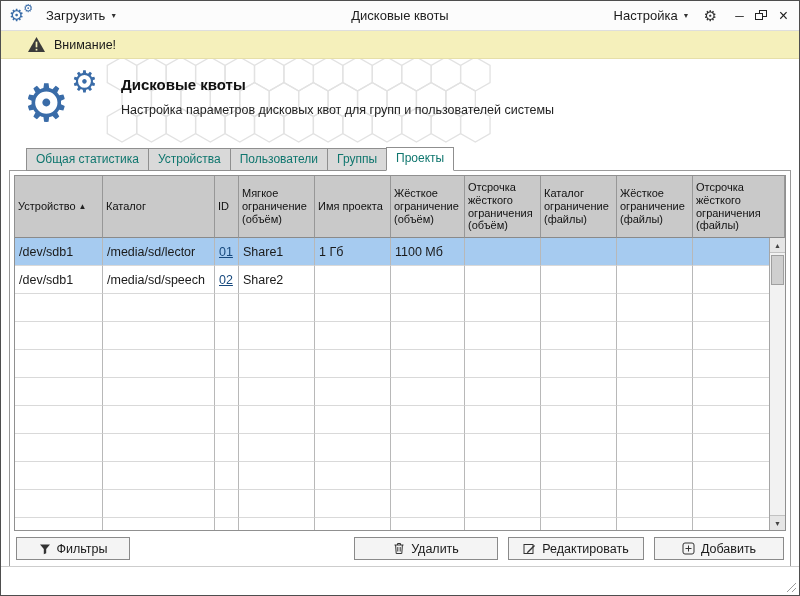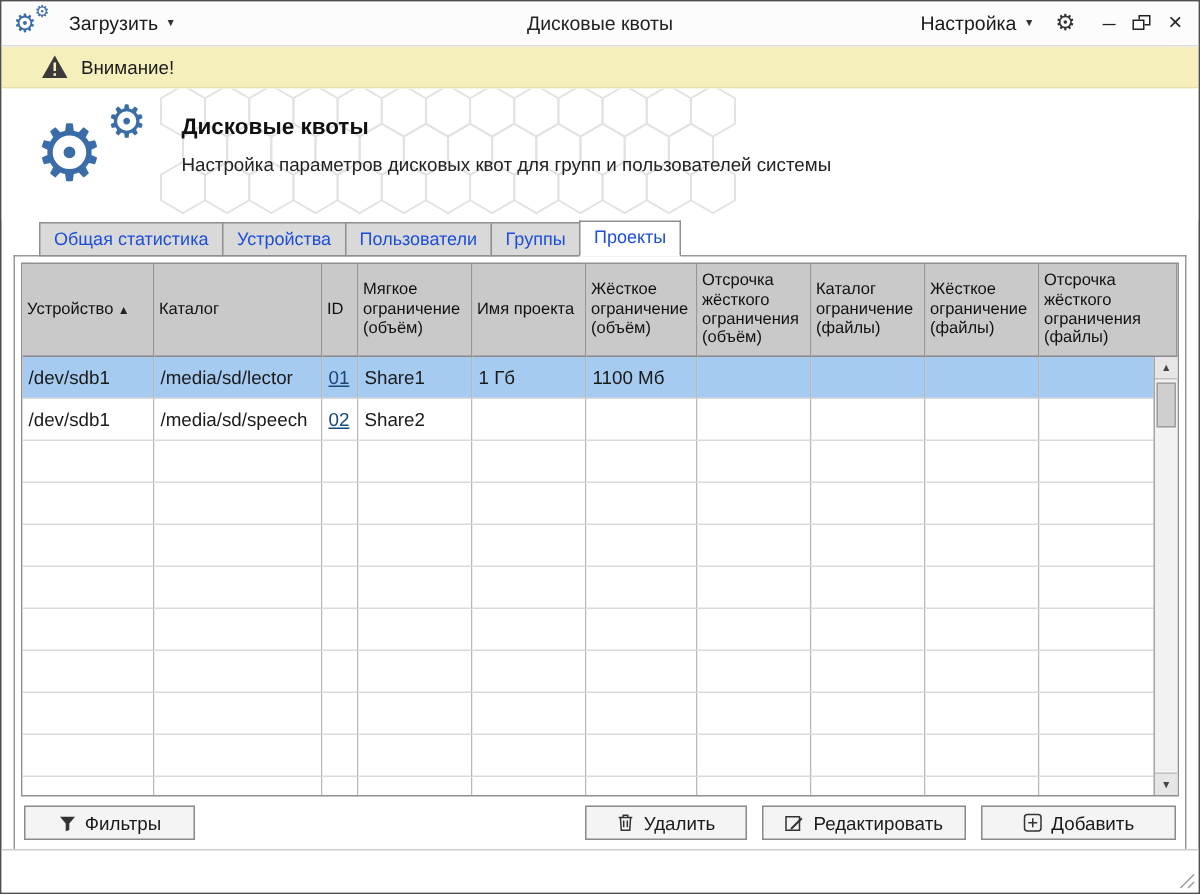--- a/index.html
+++ b/index.html
@@ -69,21 +69,21 @@
   .hero-icon .g1 { position: absolute; left: 0; top: 10px; font-size: 52px; line-height: 1; }
   .hero-icon .g2 { position: absolute; left: 48px; top: 0; font-size: 30px; line-height: 1; }
   .hero-text { position: absolute; left: 120px; top: 17px; z-index: 1; }
   .hero-title { font-size: 15px; font-weight: bold; color: #111; }
   .hero-sub { font-size: 12.5px; margin-top: 10px; color: #222; }
 
   
   .tabs { flex: 0 0 24px; display: flex; align-items: flex-end; padding-left: 25px; position: relative; z-index: 2; }
   .tab {
     border: 1px solid #8f8f8f; background: #d9d9d9;
-    font: 12px "Liberation Sans", sans-serif; color: #1d4ed8;
+    font: 12px "Liberation Sans", sans-serif; color: #0f766e;
     padding: 3px 9px 4px; margin-right: -1px; cursor: pointer; white-space: nowrap;
   }
   .tab.active { background: #fff; border-bottom-color: #fff; padding-bottom: 5px; position: relative; z-index: 3; }
 
   
   .panel {
     flex: 0 0 auto;
     margin: -1px 8px 0;
     border: 1px solid #9a9a9a; border-bottom: none;
     background: #fff;
@@ -136,21 +136,21 @@
             background: #cfcfcf; border: 1px solid #9f9f9f; cursor: pointer; }
 
   
   .actions { display: flex; align-items: center; margin-top: 6px; gap: 10px; padding: 0 2px; }
   .abtn {
     height: 23px; border: 1px solid #8a8a8a; background: #f4f4f4;
     display: flex; align-items: center; justify-content: center; gap: 6px;
     font: 12.5px "Liberation Sans", sans-serif; color: #1a1a1a; cursor: pointer;
   }
   .abtn.filters { width: 114px; }
-  .abtn.del { width: 108px; }
+  .abtn.del { width: 144px; }
   .abtn.edit { width: 136px; }
   .abtn.add { width: 130px; }
   .spacer { flex: 1; }
   .abtn svg { flex: 0 0 auto; }
 
   
   .statusbar { flex: 1; border-top: 1px solid #cdcdcd; position: relative; background: #fff; }
   .grip { position: absolute; right: 2px; bottom: 2px; }
 </style>
 </head>

